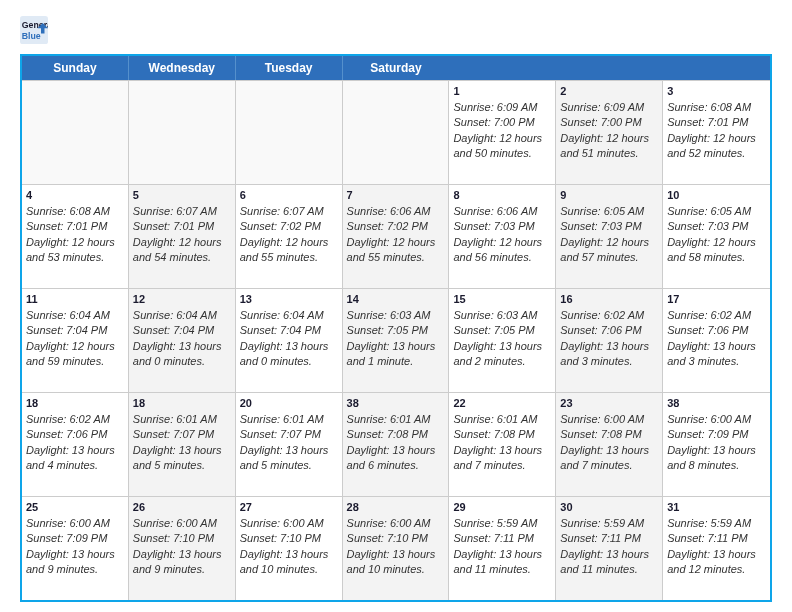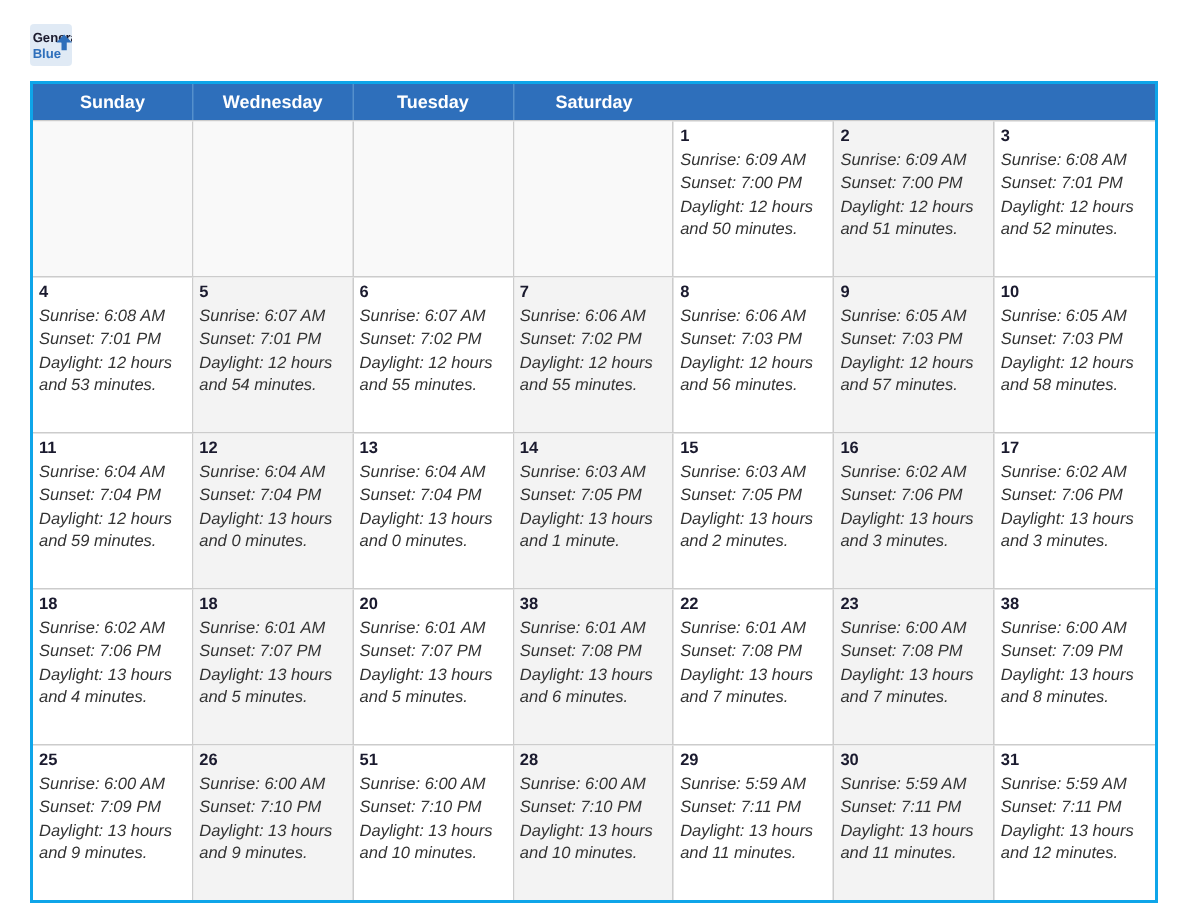--- a/index.html
+++ b/index.html
@@ -322,21 +322,21 @@
 and 9 minutes.</div>
           </div>
           <div class="cal-cell shaded">
             <span class="day-number">26</span>
             <div class="cell-text" style="white-space: pre-line;">Sunrise: 6:00 AM
 Sunset: 7:10 PM
 Daylight: 13 hours
 and 9 minutes.</div>
           </div>
           <div class="cal-cell">
-            <span class="day-number">51</span>
+            <span class="day-number">27</span>
             <div class="cell-text" style="white-space: pre-line;">Sunrise: 6:00 AM
 Sunset: 7:10 PM
 Daylight: 13 hours
 and 10 minutes.</div>
           </div>
           <div class="cal-cell shaded">
             <span class="day-number">28</span>
             <div class="cell-text" style="white-space: pre-line;">Sunrise: 6:00 AM
 Sunset: 7:10 PM
 Daylight: 13 hours

